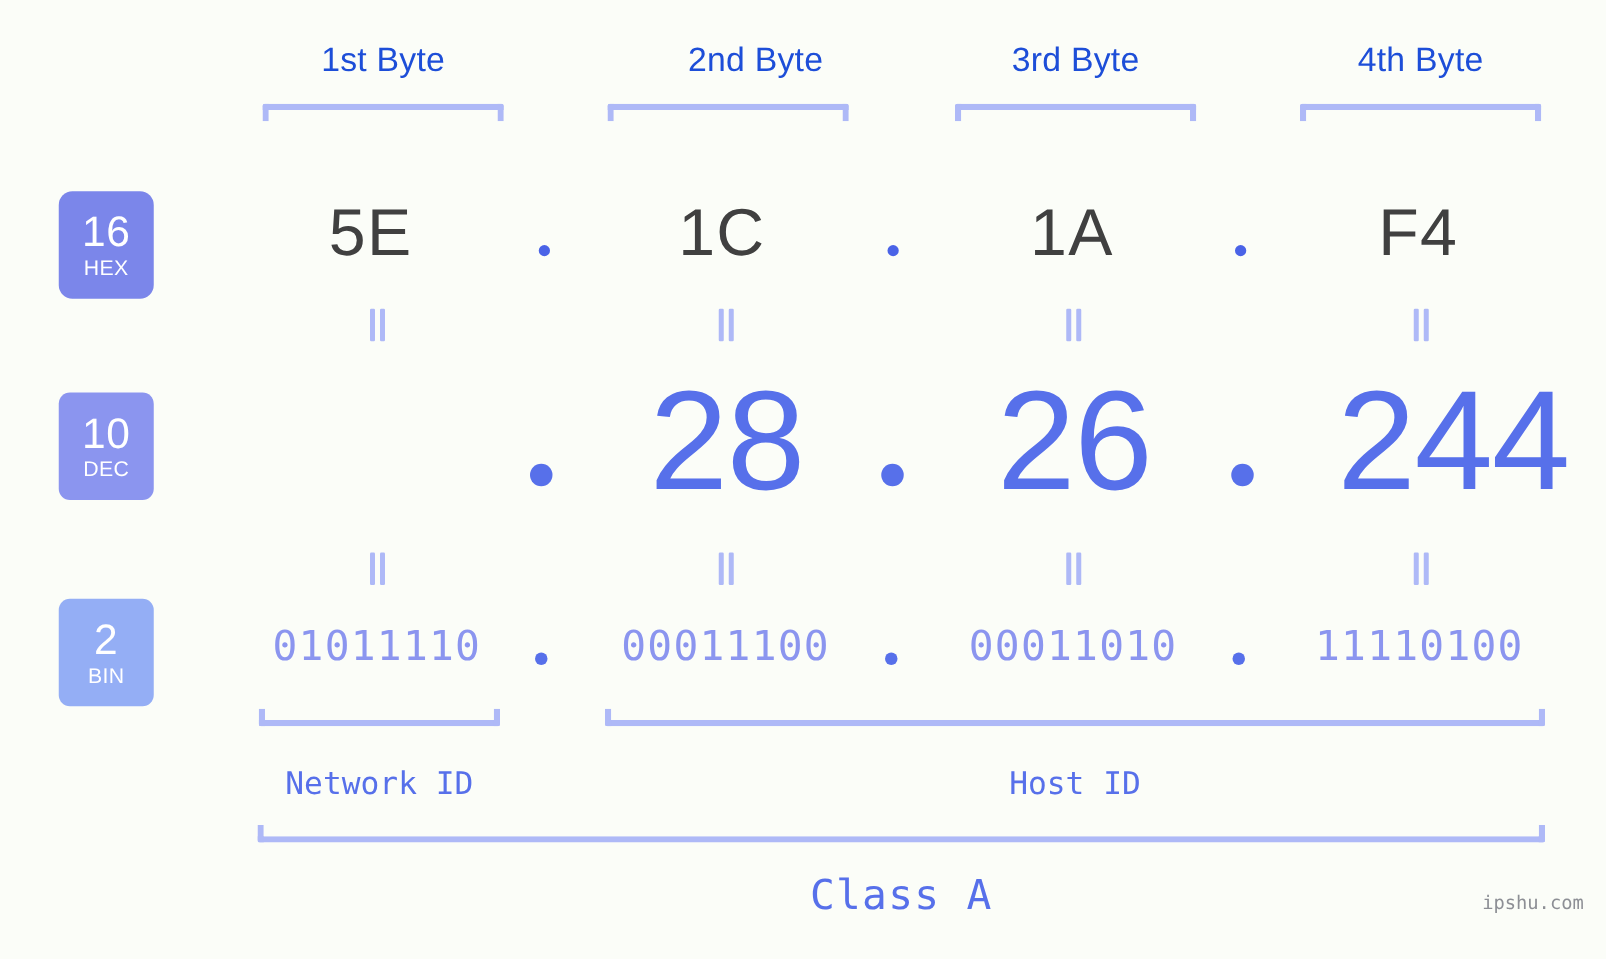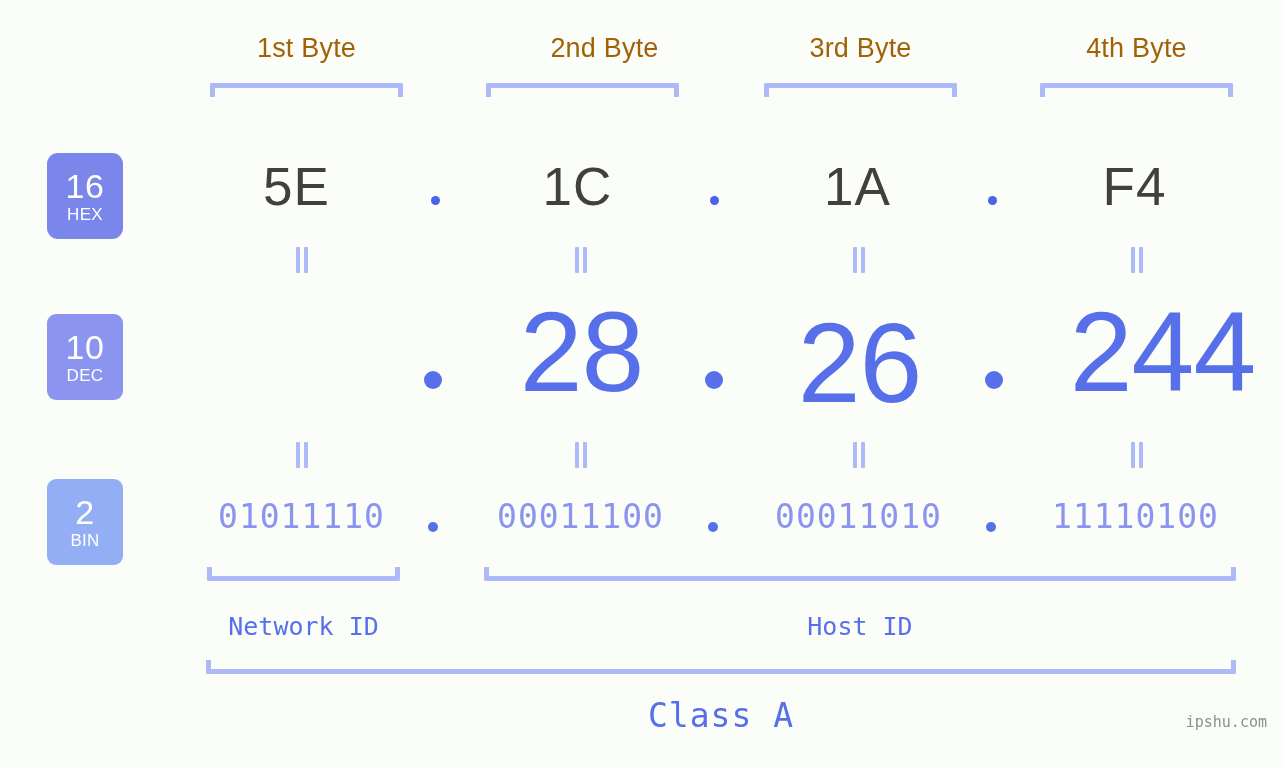--- a/index.html
+++ b/index.html
@@ -17,21 +17,21 @@
     position: relative;
     width: 1285px;
     height: 767px;
   }
 
   
   .byte-label {
     position: absolute;
     top: 33px;
     font-size: 27px;
-    color: #a16207;
+    color: #1d4ed8;
     text-align: center;
     letter-spacing: 0.2px;
     white-space: nowrap;
   }
 
   
   .bracket-down {
     position: absolute;
     border-top: 5px solid #aeb9f7;
     border-left: 5px solid #aeb9f7;
@@ -239,21 +239,21 @@
       <i class="b"></i>
     </div>
   <div class="eq" style="left:1130px; top:247px;">
       <i class="a"></i>
       <i class="b"></i>
     </div>
 
   <div class="dec-dot" style="left:424px;"></div>
   <div class="dec-val" style="left:485px; width:193px;">28</div>
   <div class="dec-dot" style="left:705px;"></div>
-  <div class="dec-val" style="left:763px; width:193px;margin-top:11px;">26</div>
+  <div class="dec-val" style="left:763px; width:193px;">26</div>
   <div class="dec-dot" style="left:985px;"></div>
   <div class="dec-val" style="left:1036px; width:197px;margin-left:28px;">244</div>
 
   <div class="eq" style="left:295px; top:442px;">
       <i class="a"></i>
       <i class="b"></i>
     </div>
   <div class="eq" style="left:574px; top:442px;">
       <i class="a"></i>
       <i class="b"></i>

